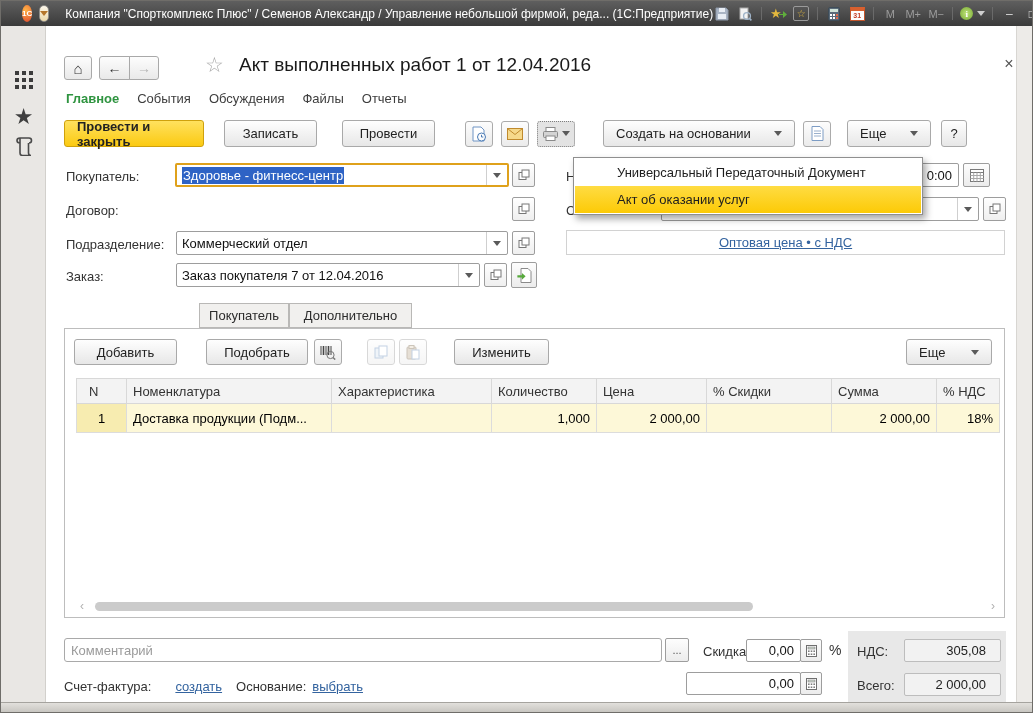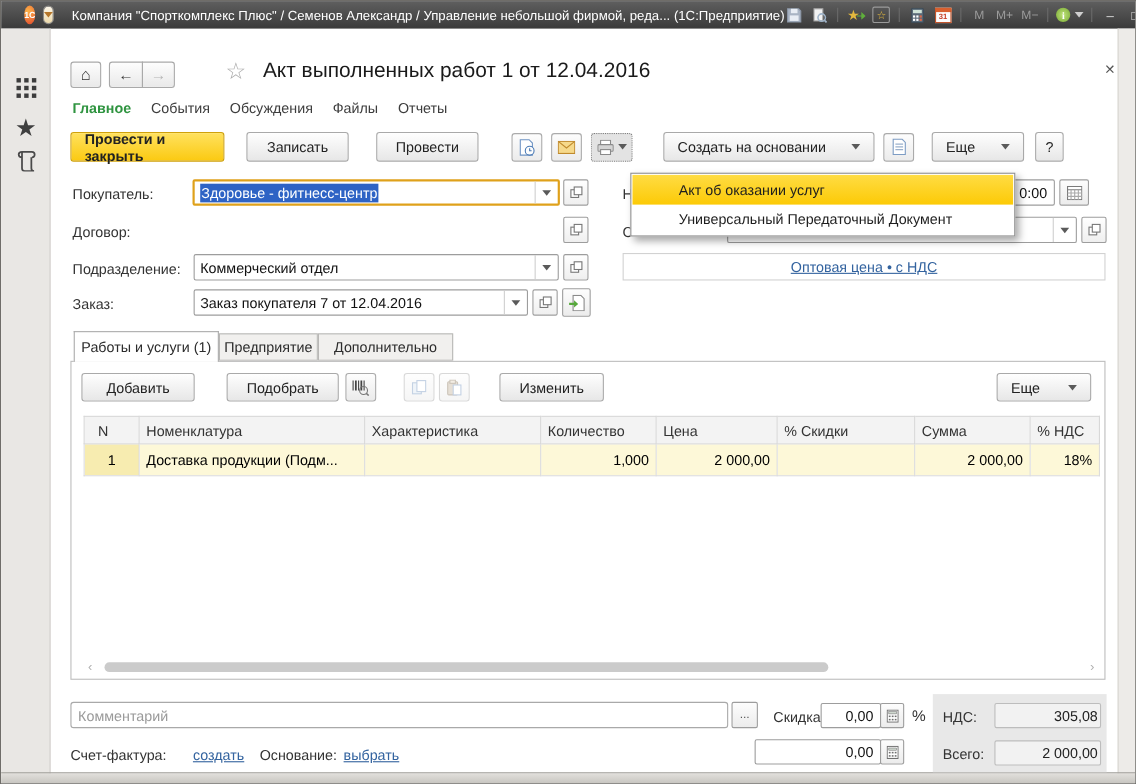--- a/index.html
+++ b/index.html
@@ -100,21 +100,21 @@
   .hscroll { position:absolute; left:76px; top:598px; width:921px; height:15px; display:flex; align-items:center; }
   .harr { width:10px; color:#b0b0b0; font-size:12px; line-height:15px; text-align:center; }
   .hthumb { height:9px; width:658px; margin-left:8px; background:#cbcbcb; border-radius:5px; }
 
   
   .comment-inp { position:absolute; left:63px; top:637px; width:598px; height:24px; border:1px solid #a9a9a9;
     border-radius:3px; font-size:13px; padding:0 6px; color:#222; font-family:"Liberation Sans",sans-serif; }
   .comment-inp::placeholder { color:#9a9a9a; }
   .totals-panel { position:absolute; left:847px; top:630px; width:158px; height:71px; background:#e8e8e8; }
   .val-box { position:absolute; height:23px; width:97px; left:903px; background:#f2f2f2; border:1px solid #bdbdbd;
-    border-radius:2px; font-size:13px; color:#222; display:flex; align-items:center; justify-content:flex-end; padding-right:2px; }
+    border-radius:2px; font-size:13px; color:#222; display:flex; align-items:center; justify-content:flex-end; padding-right:14px; }
   .inv-row { position:absolute; left:63px; top:678px; display:flex; align-items:center; font-size:13px; color:#333; }
 
   svg { display:block; }
 </style>
 </head>
 <body>
 
 <div class="window">
 
   <div class="titlebar">
@@ -358,22 +358,21 @@
     <svg width="12" height="12" viewBox="0 0 12 12">
         <rect x="1" y="3.5" width="7" height="7" fill="#fff" stroke="#777"></rect>
         <rect x="4" y="1" width="7" height="7" fill="#fff" stroke="#777"></rect>
       </svg>
   </div>
 
   <div class="price-box">
     <a class="lnk">Оптовая цена • с НДС</a>
   </div>
 
-  <div class="ptab active" style="left:66px;top:300px;width:132px">Работы и услуги (1)</div>
-  <div class="ptab idle" style="left:198px;top:302px;width:90px">Предприятие</div>
+  <div class="ptab idle" style="left:198px;top:302px;width:90px">Покупатель</div>
   <div class="ptab idle" style="left:288px;top:302px;width:123px">Дополнительно</div>
   <div class="panel"></div>
 
   <div class="btn grid-btn" style="left:73px;top:338px;width:103px">Добавить</div>
   <div class="btn grid-btn" style="left:205px;top:338px;width:102px">Подобрать</div>
   <div class="icon-btn grid-btn" style="left:313px;top:338px;position:absolute">
     <svg width="16" height="15" viewBox="0 0 16 15">
         <g stroke="#444">
           <line x1="1" y1="1" x2="1" y2="10"></line>
           <line x1="3.5" y1="1" x2="3.5" y2="10" stroke-width="1.6"></line>
@@ -499,17 +498,17 @@
     </div>
 
   <div class="inv-row">
     <span>Счет-фактура:</span>
     <a class="lnk" style="margin-left:24px">создать</a>
     <span style="margin-left:14px">Основание:</span>
     <a class="lnk" style="margin-left:6px">выбрать</a>
   </div>
 
   <div class="ctx-menu">
+    <div class="ctx-item">Универсальный Передаточный Документ</div>
     <div class="ctx-item hl">Акт об оказании услуг</div>
-    <div class="ctx-item">Универсальный Передаточный Документ</div>
   </div>
 
 </div>
 
 </body></html>

